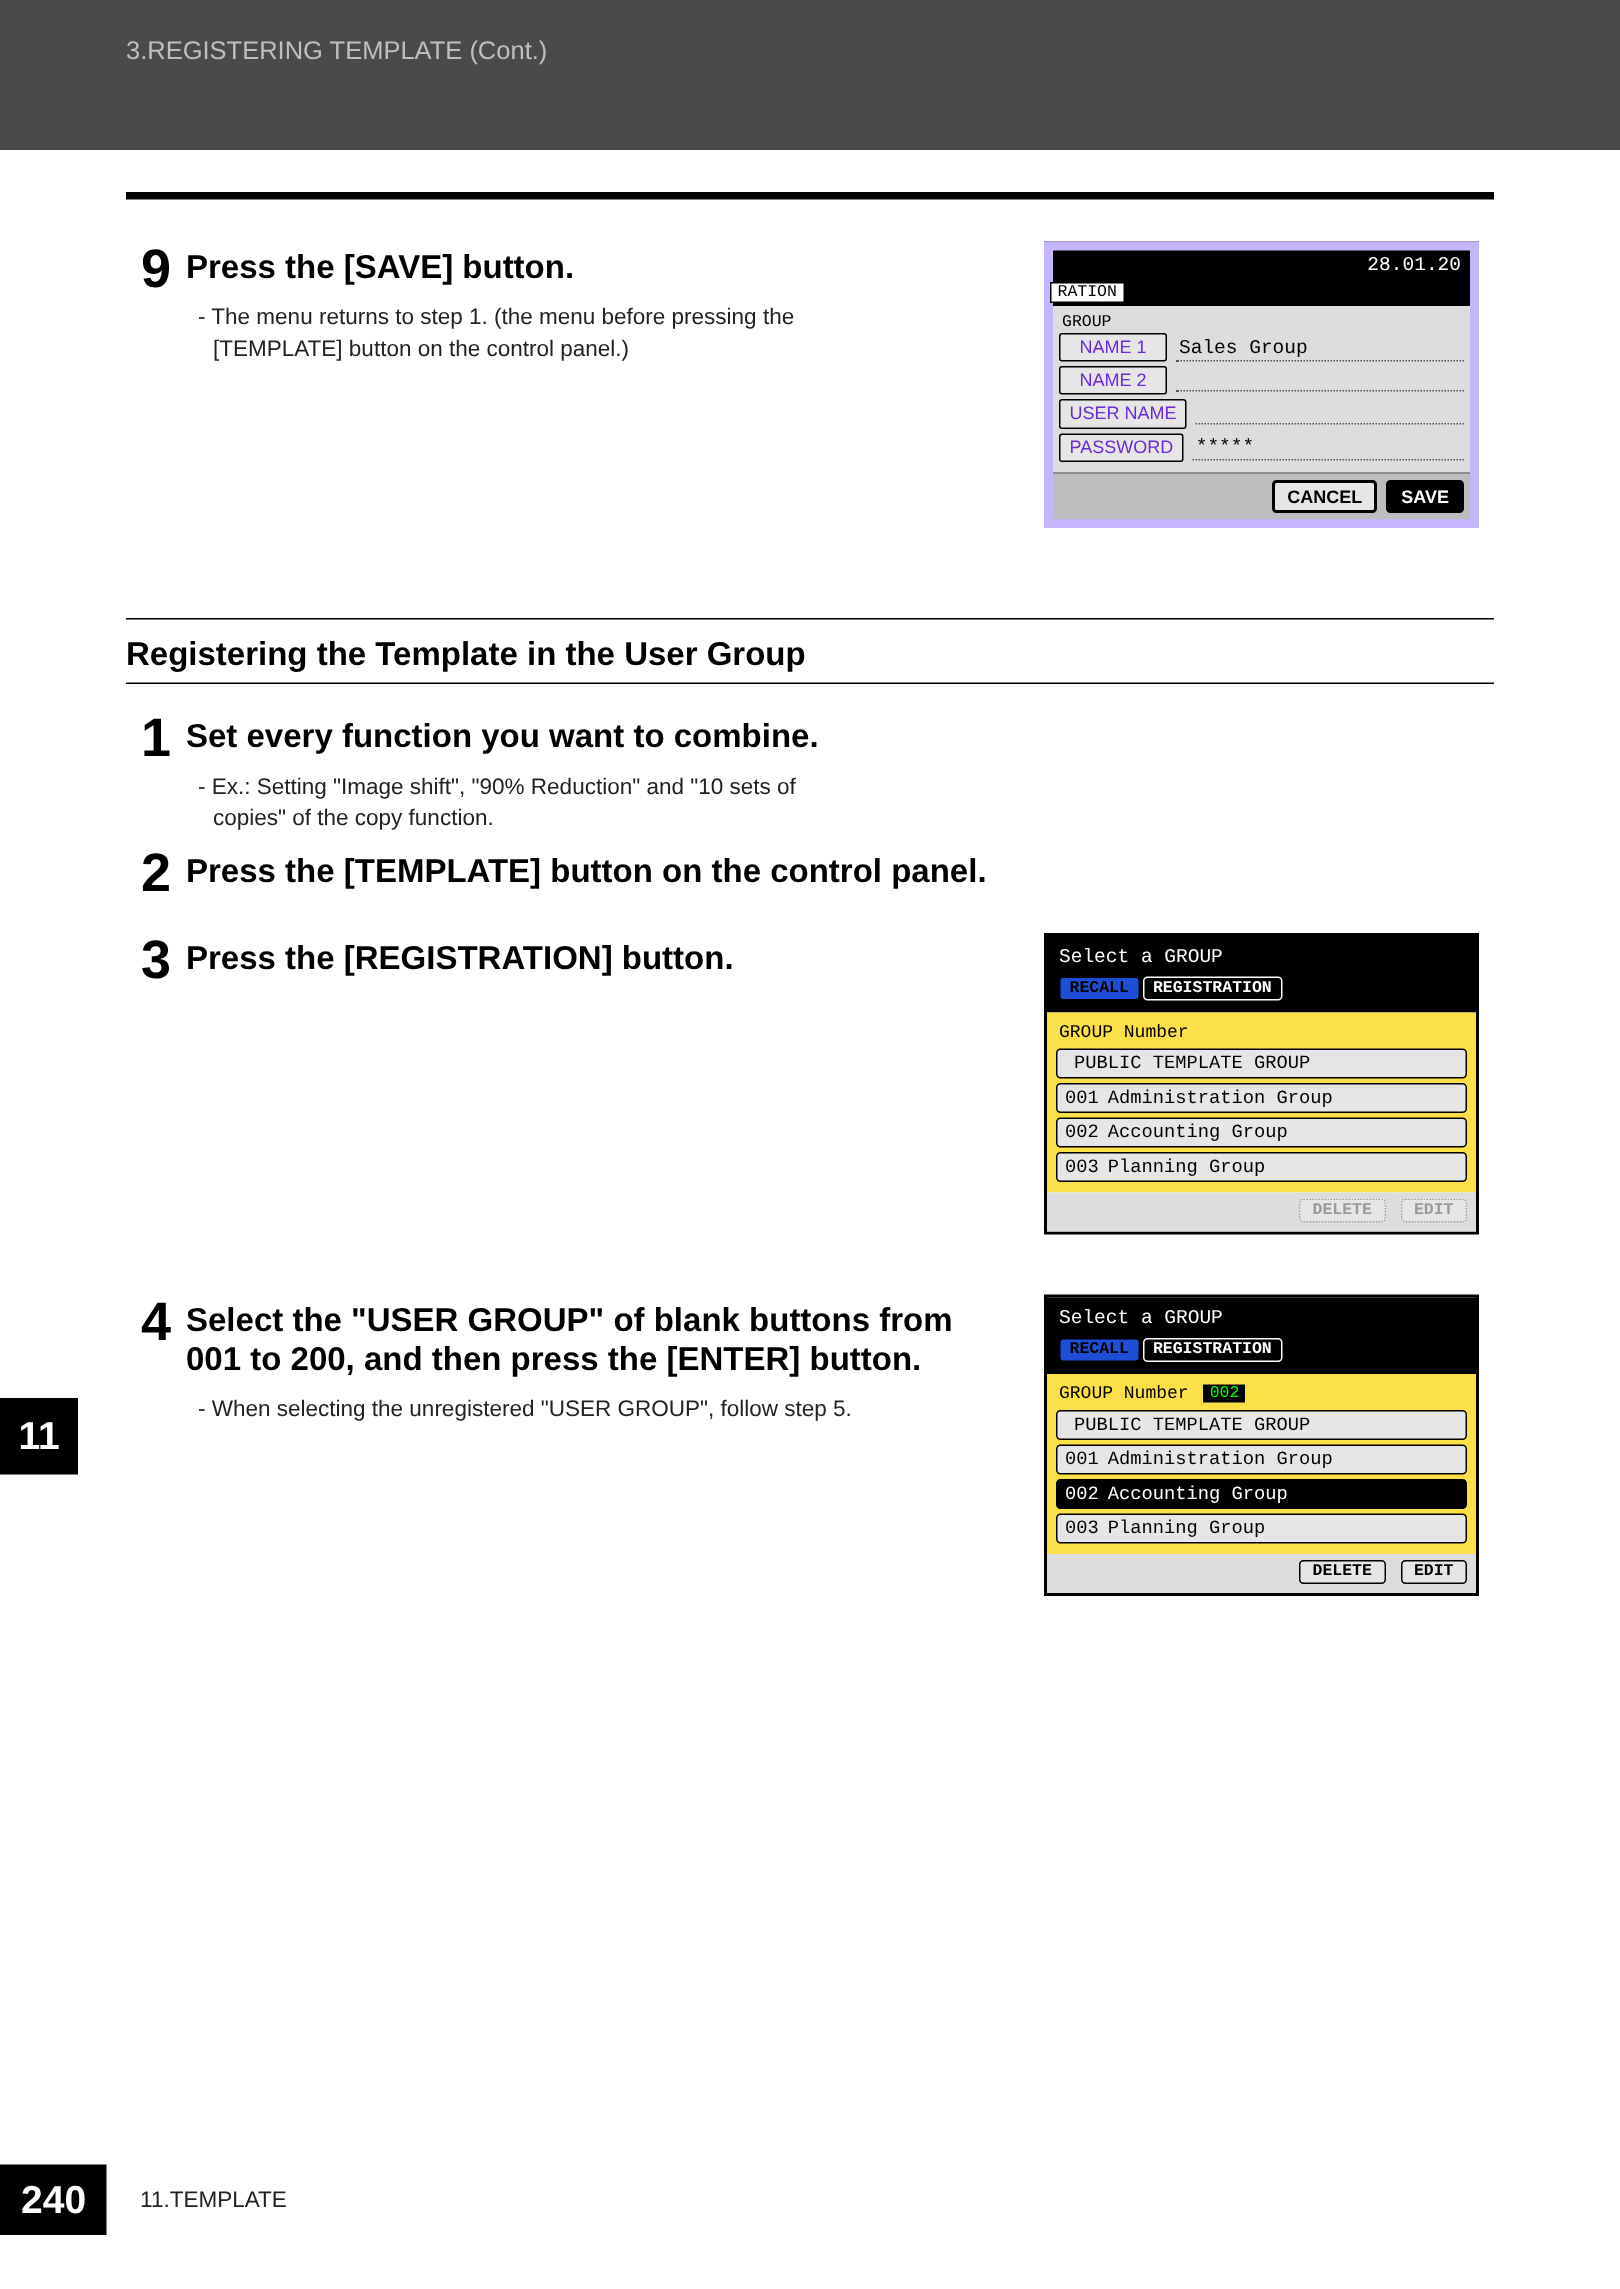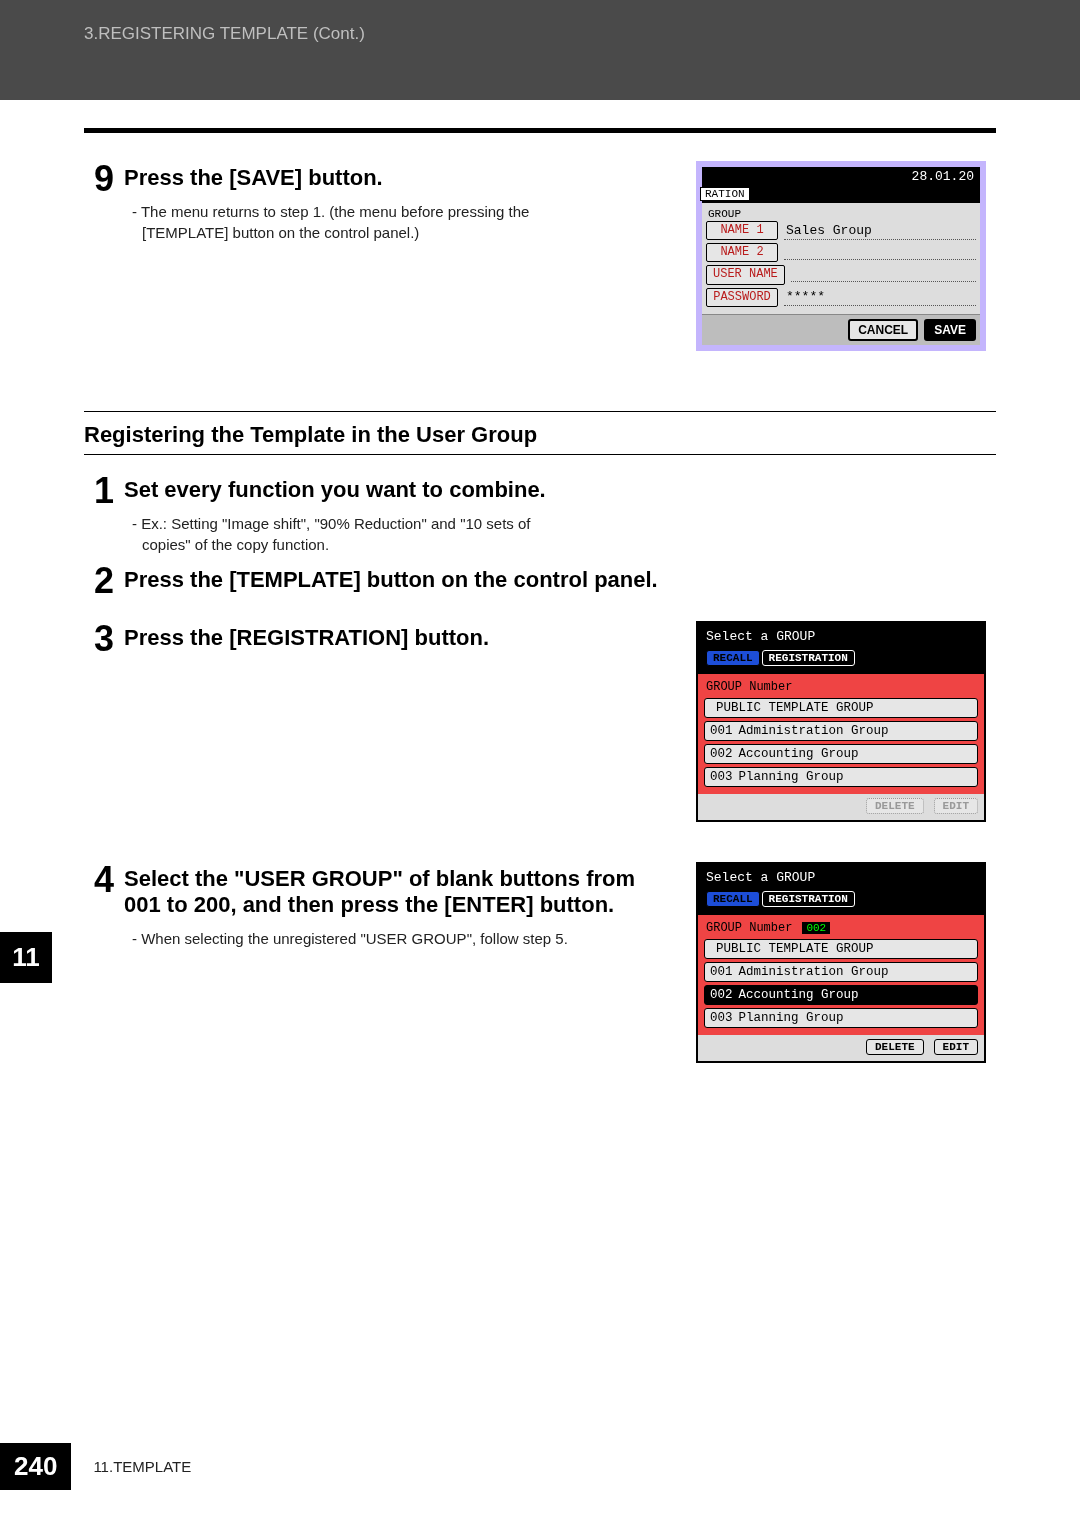--- a/index.html
+++ b/index.html
@@ -27,23 +27,23 @@
     color: #fff;
     width: 290px;
   }
   .screen .top-bar { display:flex; justify-content: flex-end; padding: 2px 6px; }
   .screen .top-bar span { font-size: 13px; }
   .screen .tab { display:inline-block; background:#fff; color:#000; border:1px solid #000; padding:0 4px; font-size:11px; margin-left:-2px; }
   .screen .section-header { background:#000; color:#fff; font-size:12px; padding:2px 6px; }
   .screen .body { background:#ddd; color:#000; padding:4px; }
   .screen .row-field { display:flex; align-items:center; margin-bottom:3px; }
   .screen button.lbl {
-    font-family: Liberation Mono, monospace;
+    font-family: Liberation Sans, sans-serif;
     font-size:12px;
-    background:#e6e6e6; color:#b91c1c;
+    background:#e6e6e6; color:#6d28d9;
     border:1.5px solid #000;
     border-radius:2px;
     padding:2px 6px;
     min-width:72px;
     text-align:center;
     margin-right:6px;
     line-height:1.1;
   }
   .screen .val-underline {
     flex:1;
@@ -81,21 +81,21 @@
   .screen2 .tabs { display:flex; gap:2px; margin-top:6px; }
   .screen2 .tabs button {
     font-family:"Courier New", monospace;
     font-size:11px; font-weight:700;
     border:1.5px solid #000;
     padding:1px 6px;
     border-radius:3px;
     background:#1d4ed8; color:#000;
   }
   .screen2 .tabs button.active { background:#000; color:#fff; border-color:#fff; }
-  .screen2 .body { background:#ef4444; color:#000; padding:4px 6px; }
+  .screen2 .body { background:#fde047; color:#000; padding:4px 6px; }
   .screen2 .groupnum { font-size:12px; padding:2px 2px 4px 2px; display:flex; align-items:center; gap:10px; }
   .screen2 .groupnum .box { background:#000; color:#0f0; padding:0 4px; font-size:11px; }
   .screen2 .list-item {
     border:1.5px solid #000; border-radius:3px;
     background:#e6e6e6; color:#000;
     padding:2px 5px; margin-bottom:3px;
     font-size:12.5px;
     display:flex; gap:6px;
   }
   .screen2 .list-item.selected { background:#000; color:#fff; }

